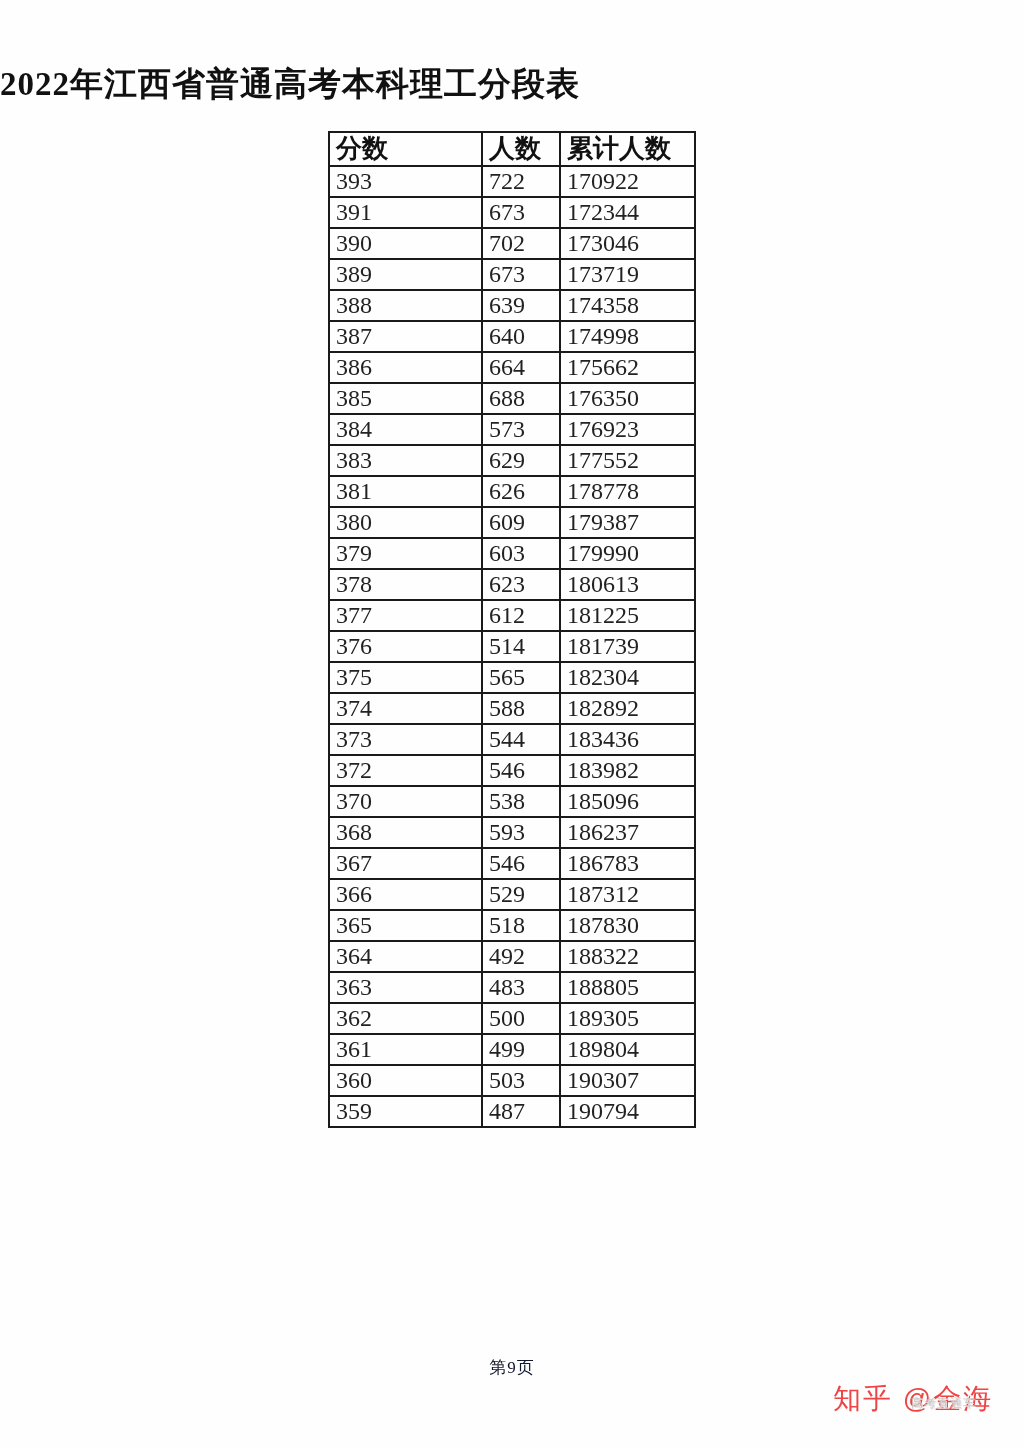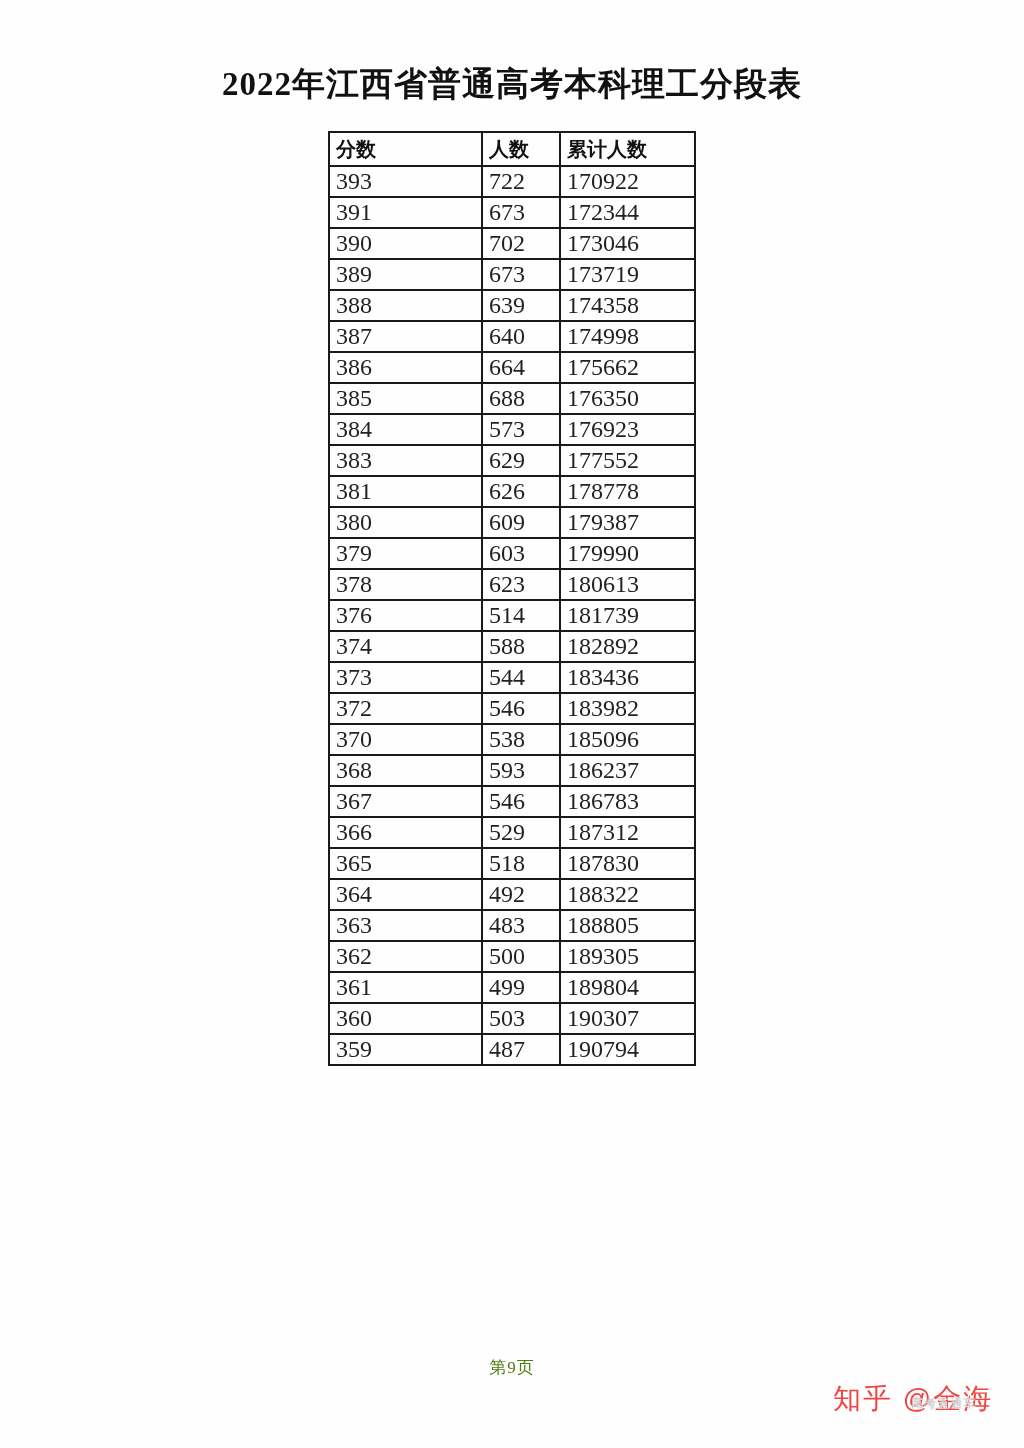--- a/index.html
+++ b/index.html
@@ -11,21 +11,21 @@
     height: 1448px;
     background: #fefefe;
     position: relative;
     overflow: hidden;
     font-family: "Liberation Serif", "DejaVu Serif", serif;
     color: #1c1c1c;
   }
   .page-title {
     margin: 0;
     padding-top: 62px;
-    text-align: center;
+    text-align: left;
     font-size: 33px;
     font-weight: bold;
     letter-spacing: 1px;
     color: #111;
     font-family: "Liberation Serif", "DejaVu Serif", serif;
   }
   table.score-table {
     border-collapse: collapse;
     table-layout: fixed;
     margin: 24px auto 0 auto;
@@ -42,33 +42,33 @@
     line-height: 29px;
     font-size: 24px;
     text-align: left;
     vertical-align: middle;
     white-space: nowrap;
     overflow: hidden;
     color: #222;
   }
   table.score-table th {
     font-weight: bold;
-    font-size: 20px;
+    font-size: 26px;
     height: 32px;
     line-height: 32px;
     color: #111;
   }
   .page-footer {
     position: absolute;
     top: 1356px;
     left: 0;
     right: 0;
     text-align: center;
     font-size: 17px;
-    color: #4d7c0f;
+    color: #0f172a;
     letter-spacing: 1px;
   }
   .watermark {
     position: absolute;
     left: 833px;
     top: 1380px;
     width: 191px;
     height: 54px;
     pointer-events: none;
   }
@@ -179,23 +179,33 @@
           <td>379</td>
           <td>603</td>
           <td>179990</td>
         </tr>
         <tr>
           <td>378</td>
           <td>623</td>
           <td>180613</td>
         </tr>
         <tr>
+          <td>377</td>
+          <td>612</td>
+          <td>181225</td>
+        </tr>
+        <tr>
           <td>376</td>
           <td>514</td>
           <td>181739</td>
+        </tr>
+        <tr>
+          <td>375</td>
+          <td>565</td>
+          <td>182304</td>
         </tr>
         <tr>
           <td>374</td>
           <td>588</td>
           <td>182892</td>
         </tr>
         <tr>
           <td>373</td>
           <td>544</td>
           <td>183436</td>

